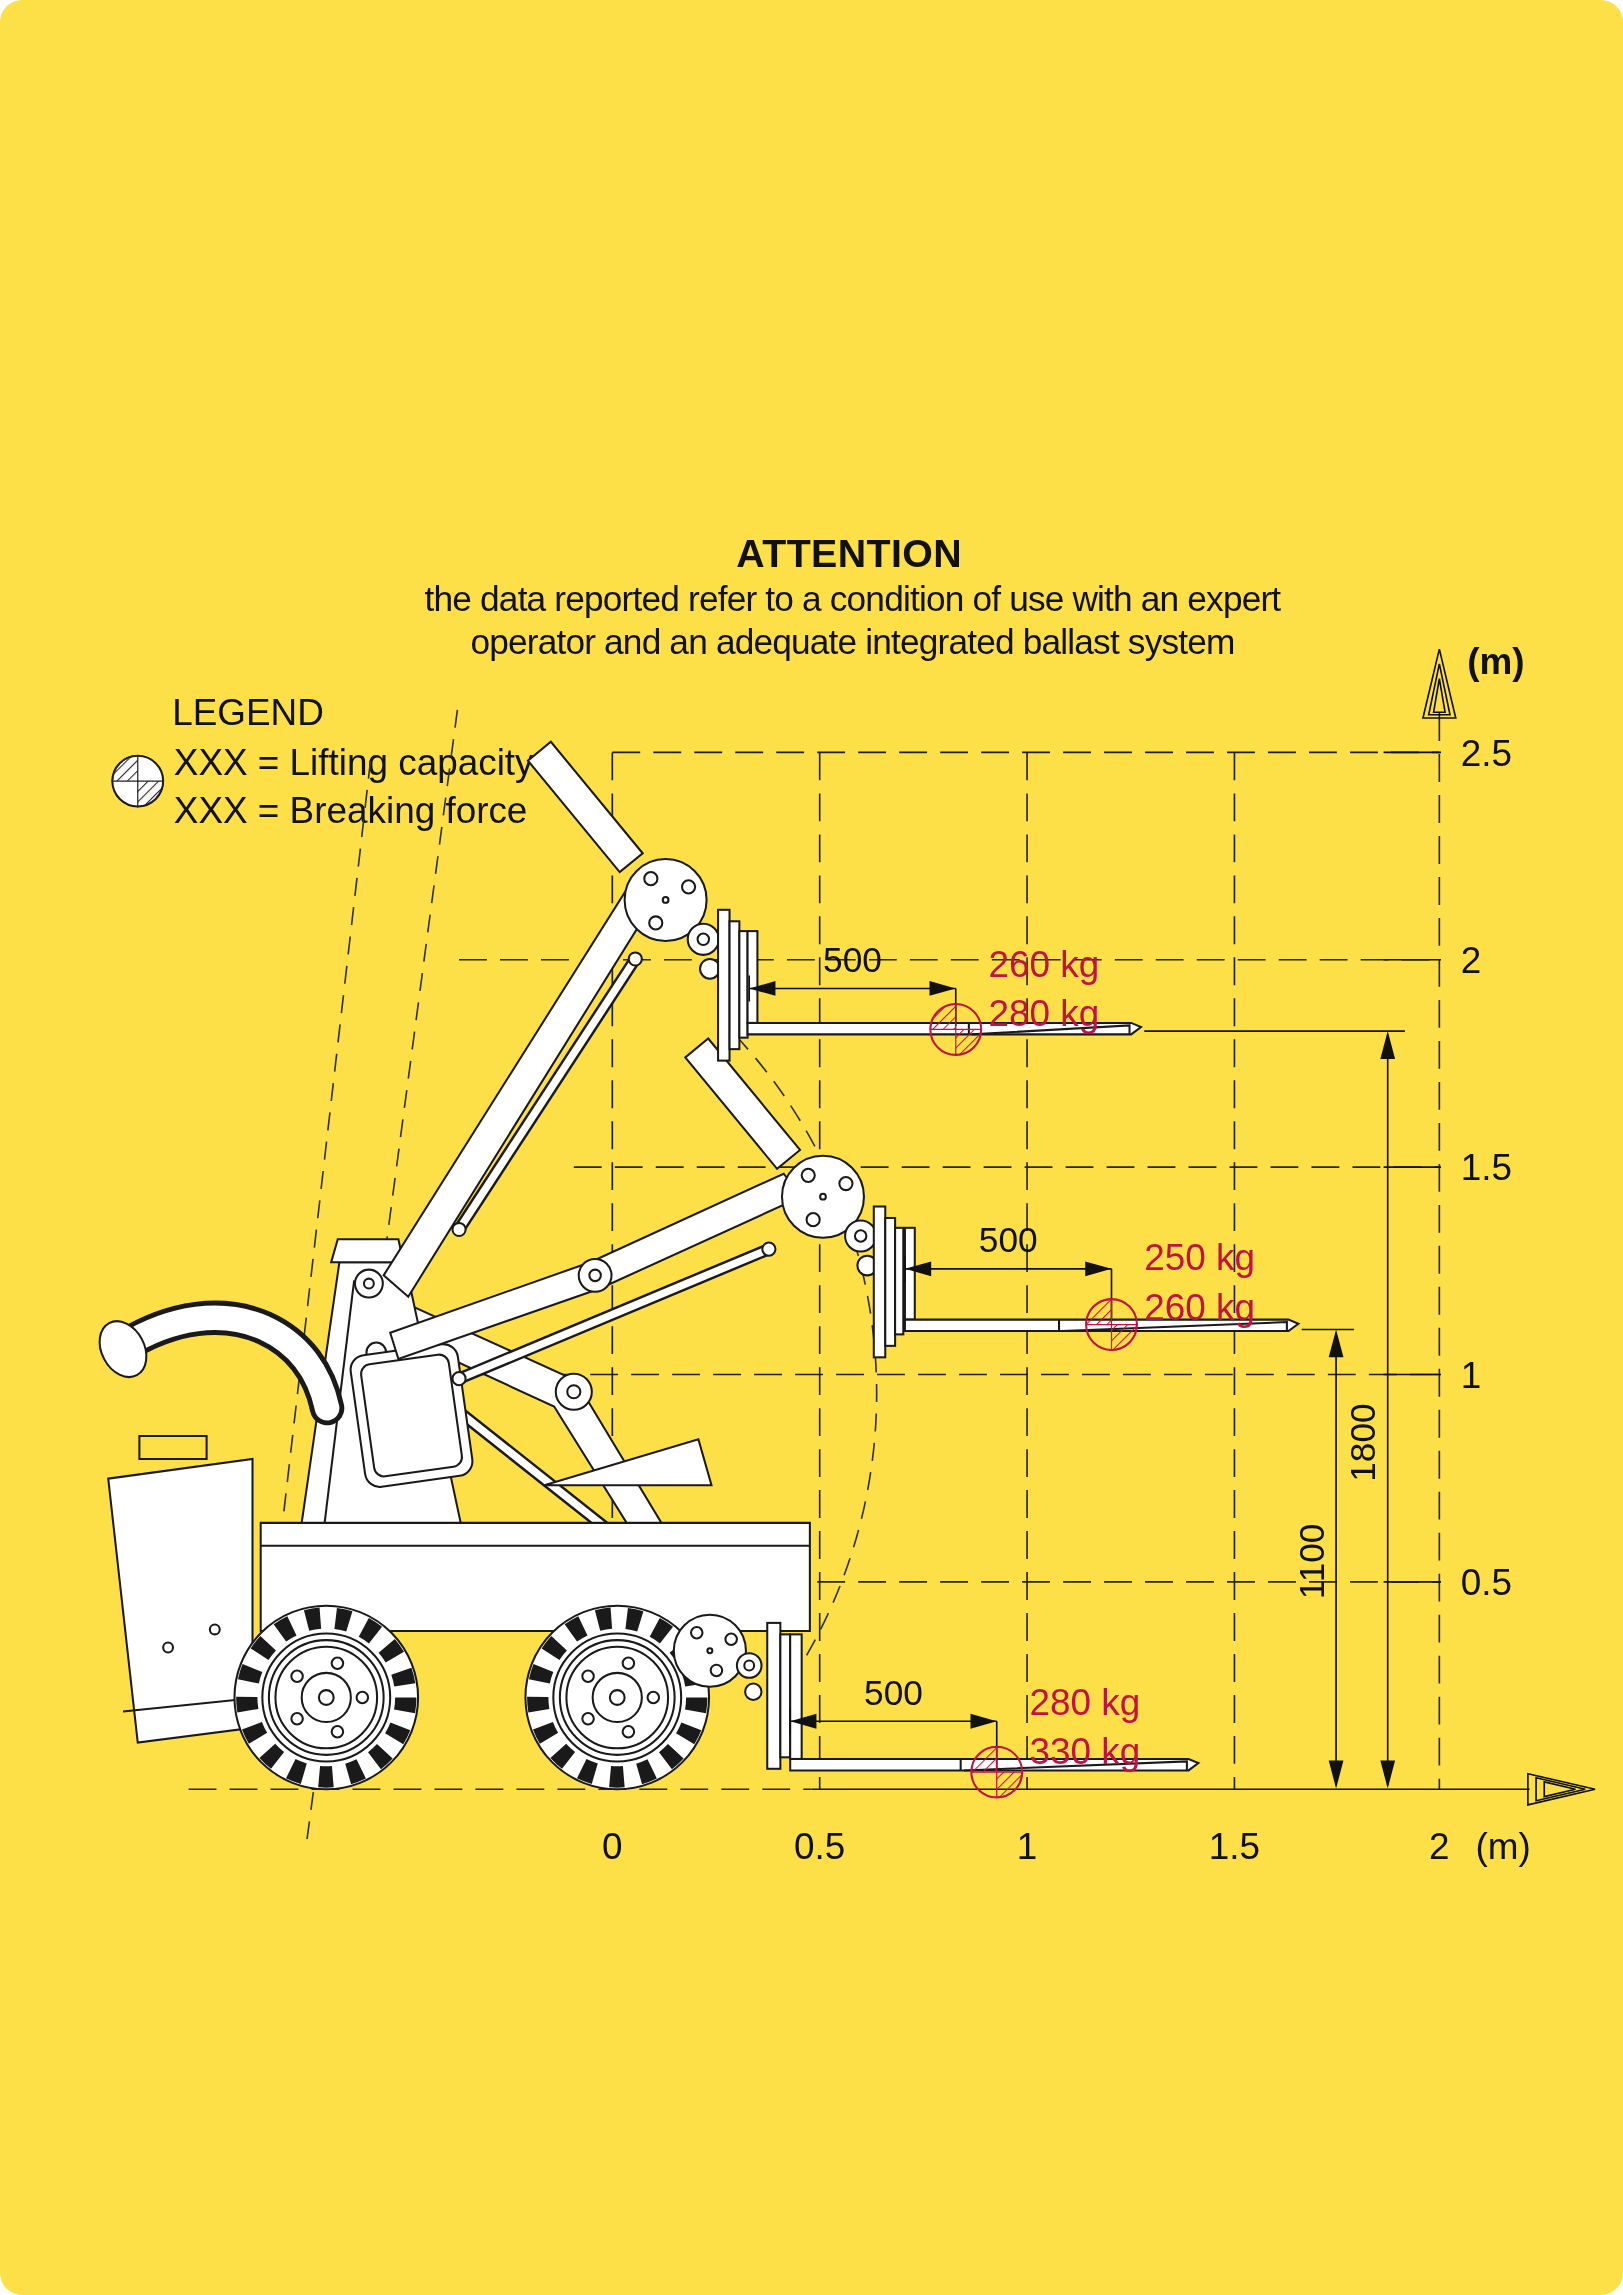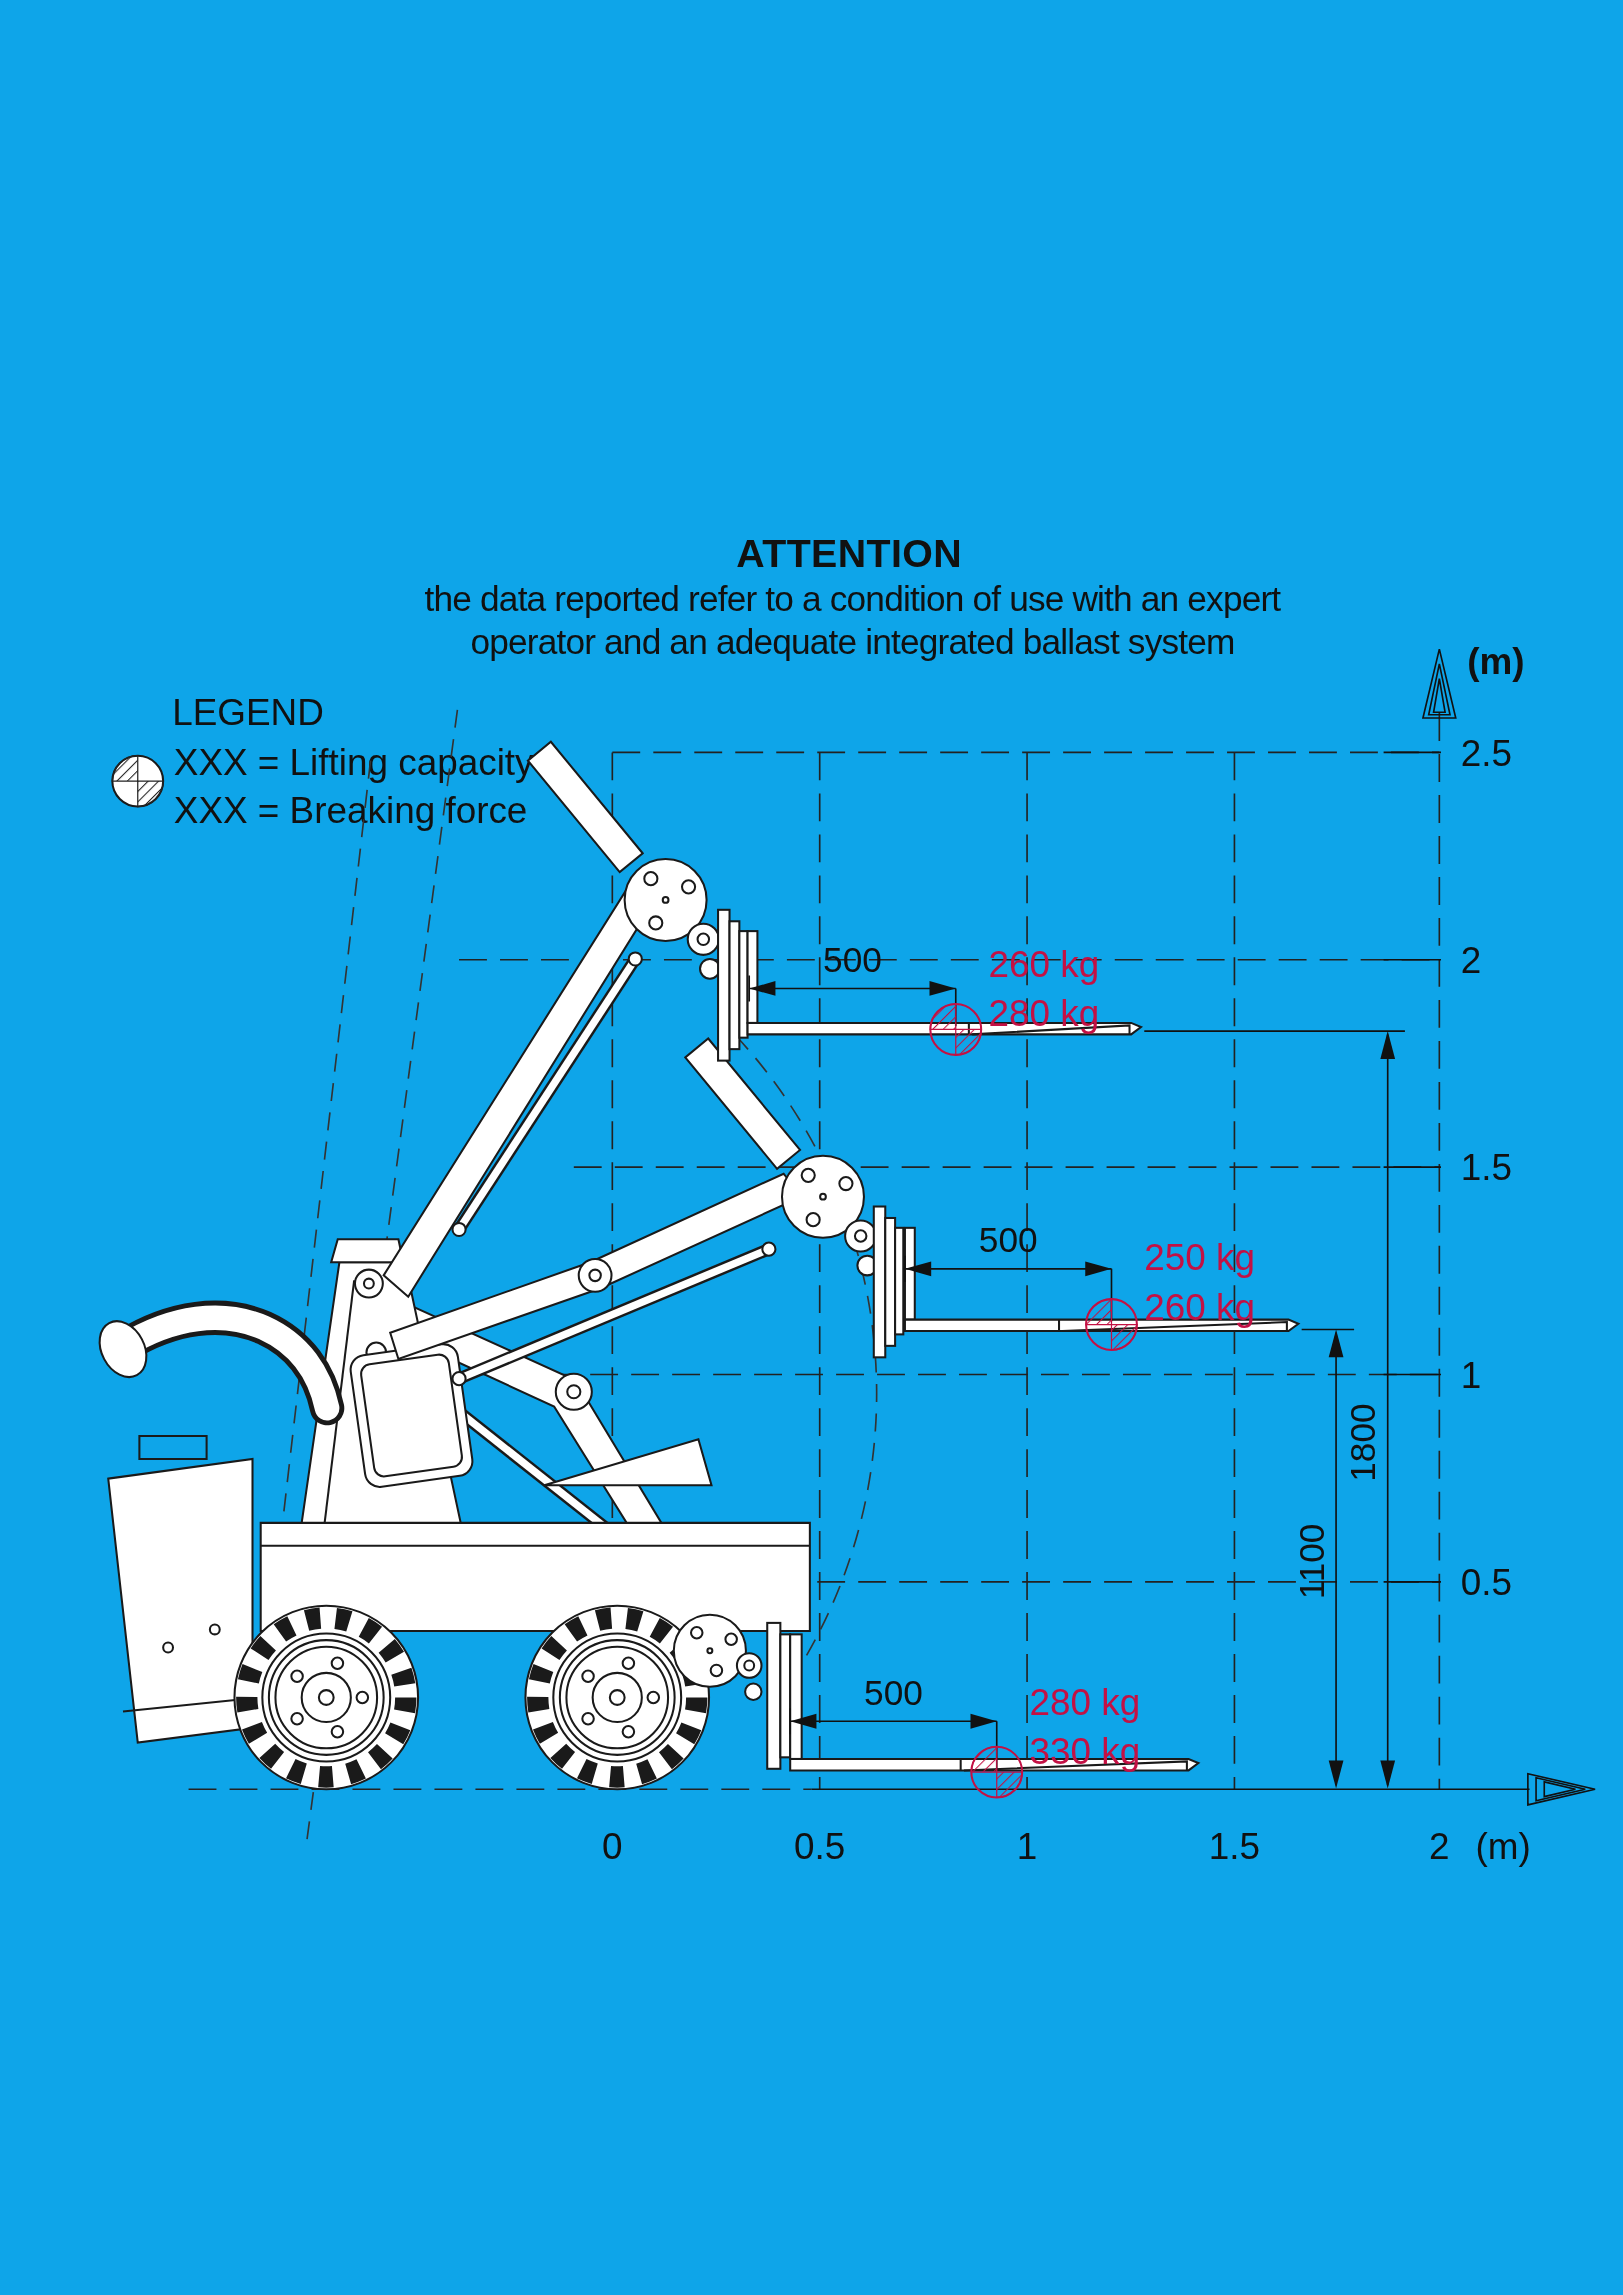--- a/index.html
+++ b/index.html
@@ -1,17 +1,17 @@
 <!DOCTYPE html>
 <html style="font-size:13px"><head>
 <meta charset="utf-8">
 <style>
   html,body{margin:0;padding:0;background:#fff;}
-  #stage{position:relative;width:1623px;height:2295px;background:#0ea5e9;overflow:hidden;
-         font-family:"Liberation Sans",sans-serif;}
+  #stage{position:relative;width:1623px;height:2295px;background:#fde047;overflow:hidden;
+         font-family:"Liberation Sans",sans-serif;border-radius:22px;}
   svg{position:absolute;left:0;top:0;}
   text{fill:#111;}
   .t-title{font-size:48px;font-weight:bold;letter-spacing:.5px;}
   .t-sub{font-size:43px;letter-spacing:-1px;}
   .t-leg{font-size:45px;}
   .t-tick{font-size:45px;}
   .t-dim{font-size:43px;}
   .t-load{font-size:45px;fill:#c31144;}
   .ln{stroke:#1a1a1a;stroke-width:2.5;fill:none;}
   .lnf{stroke:#1a1a1a;stroke-width:2.5;fill:#fff;}

